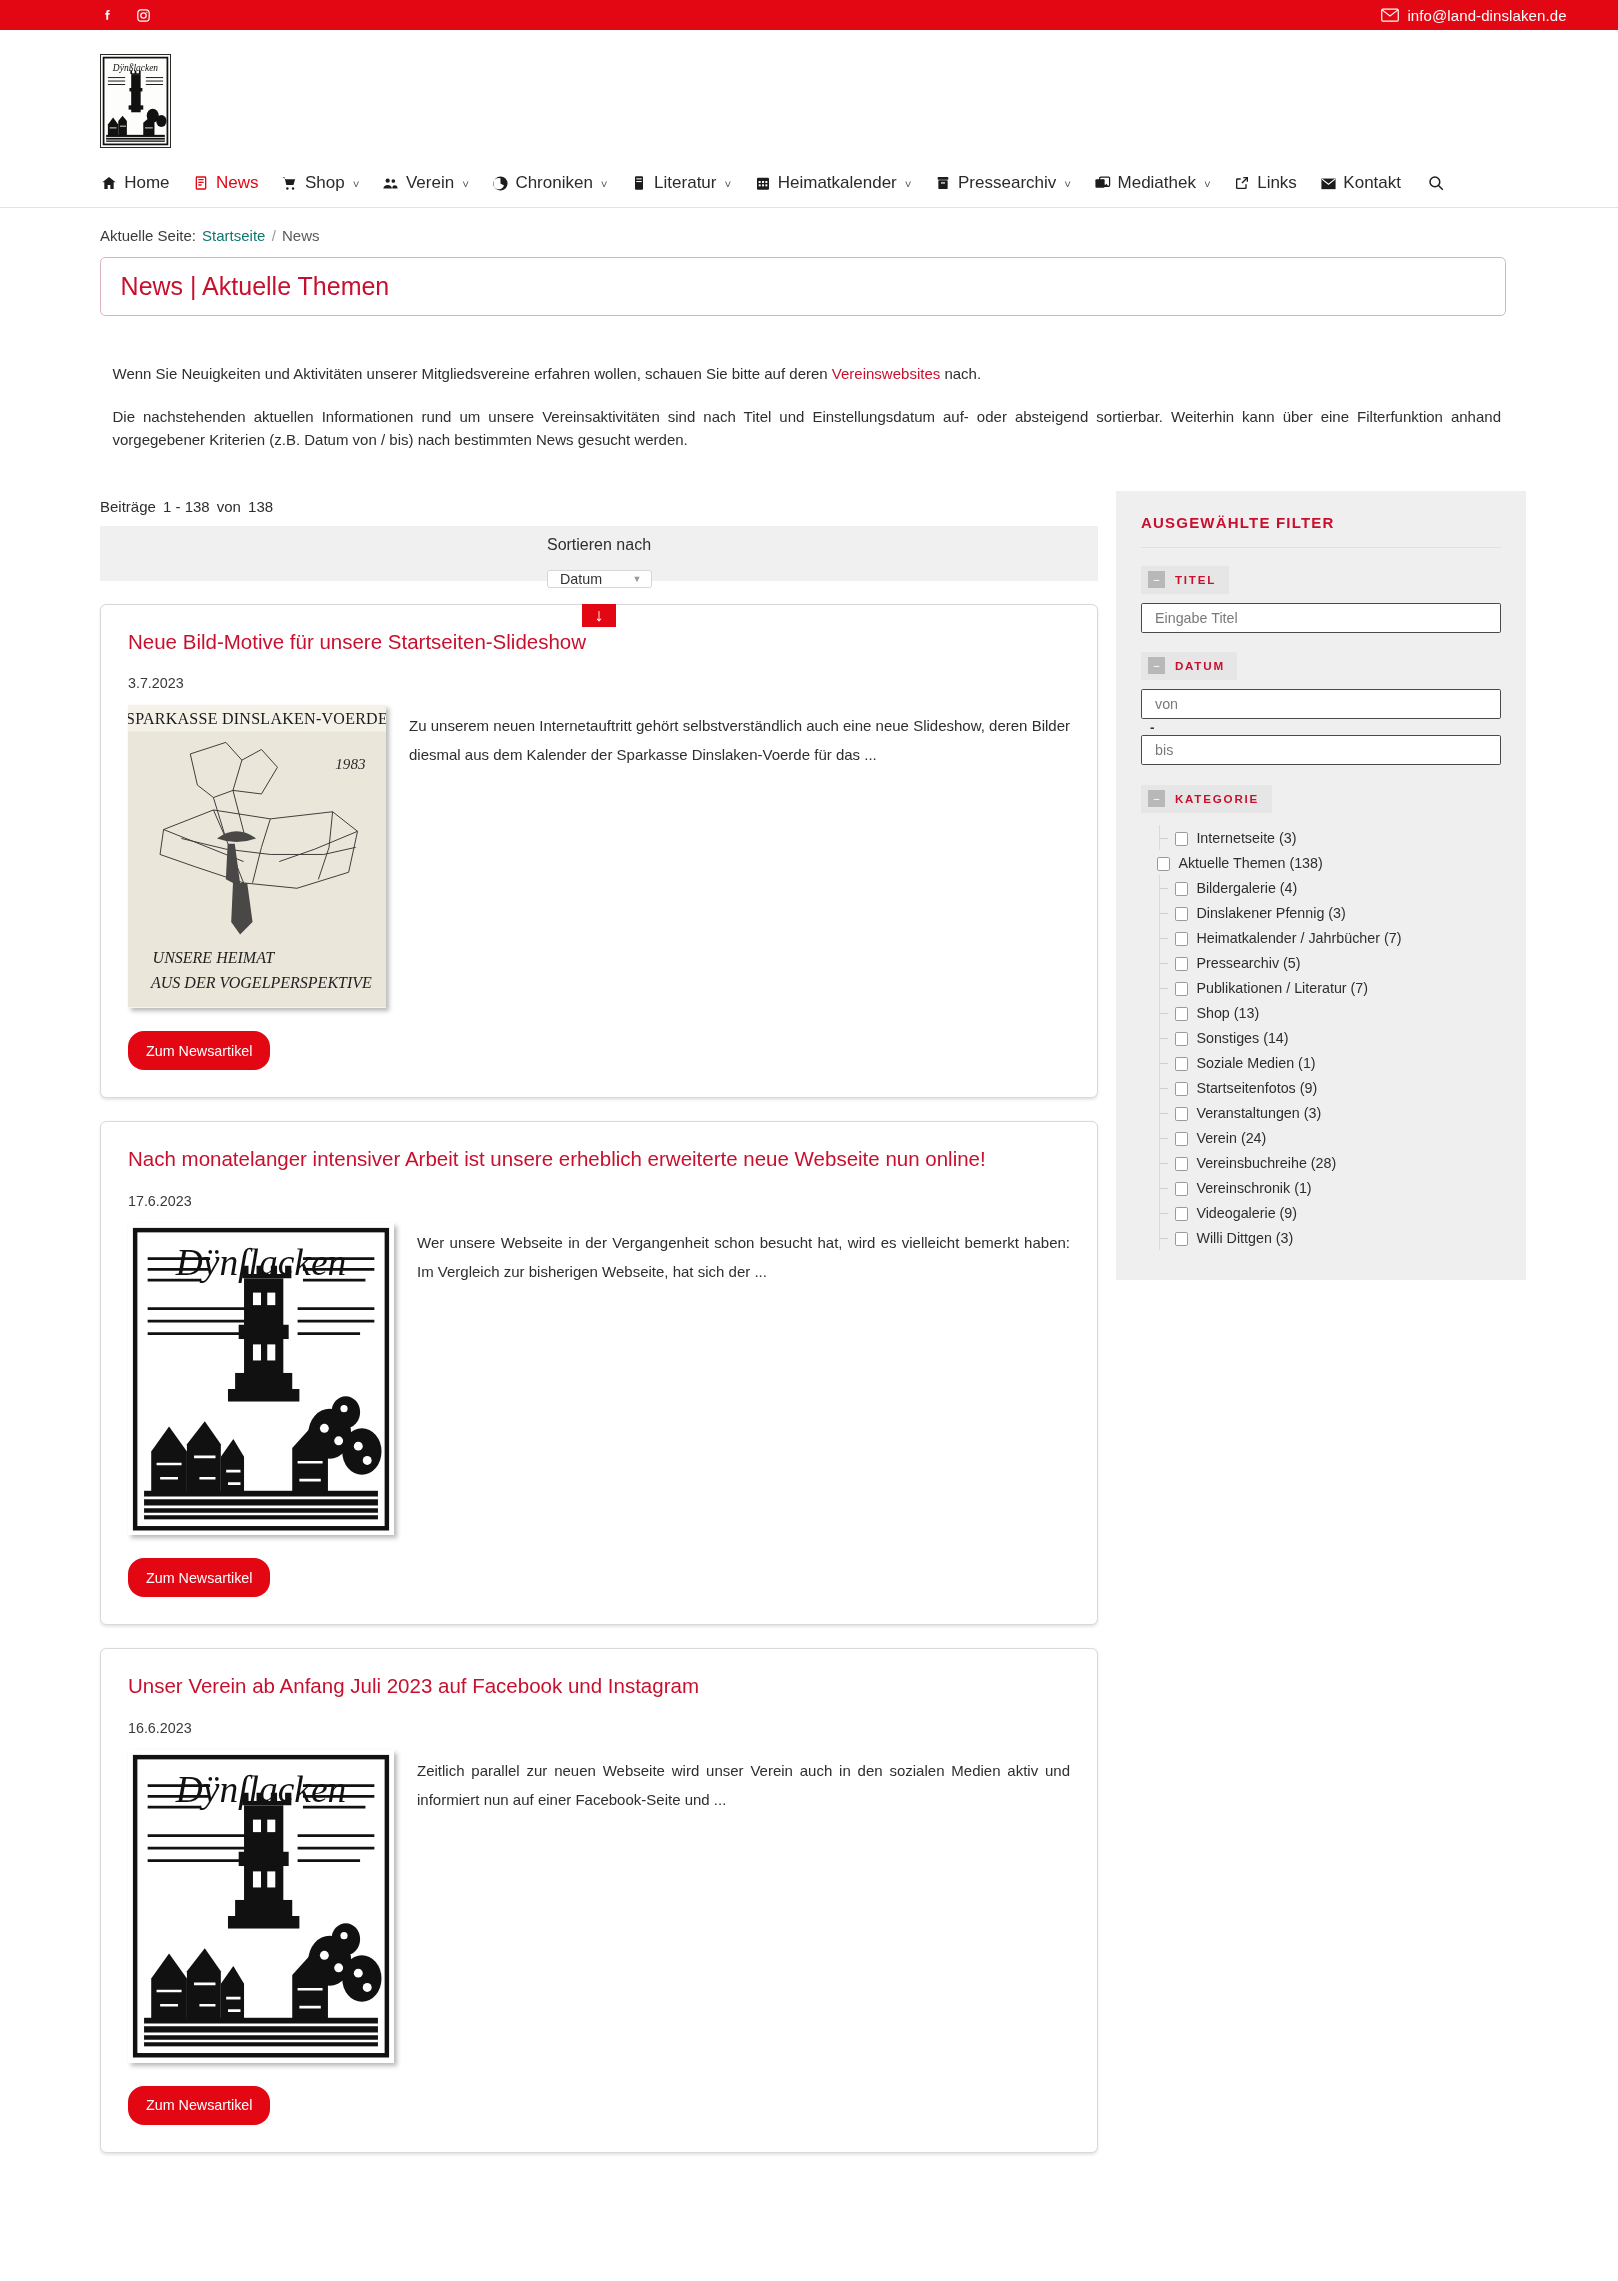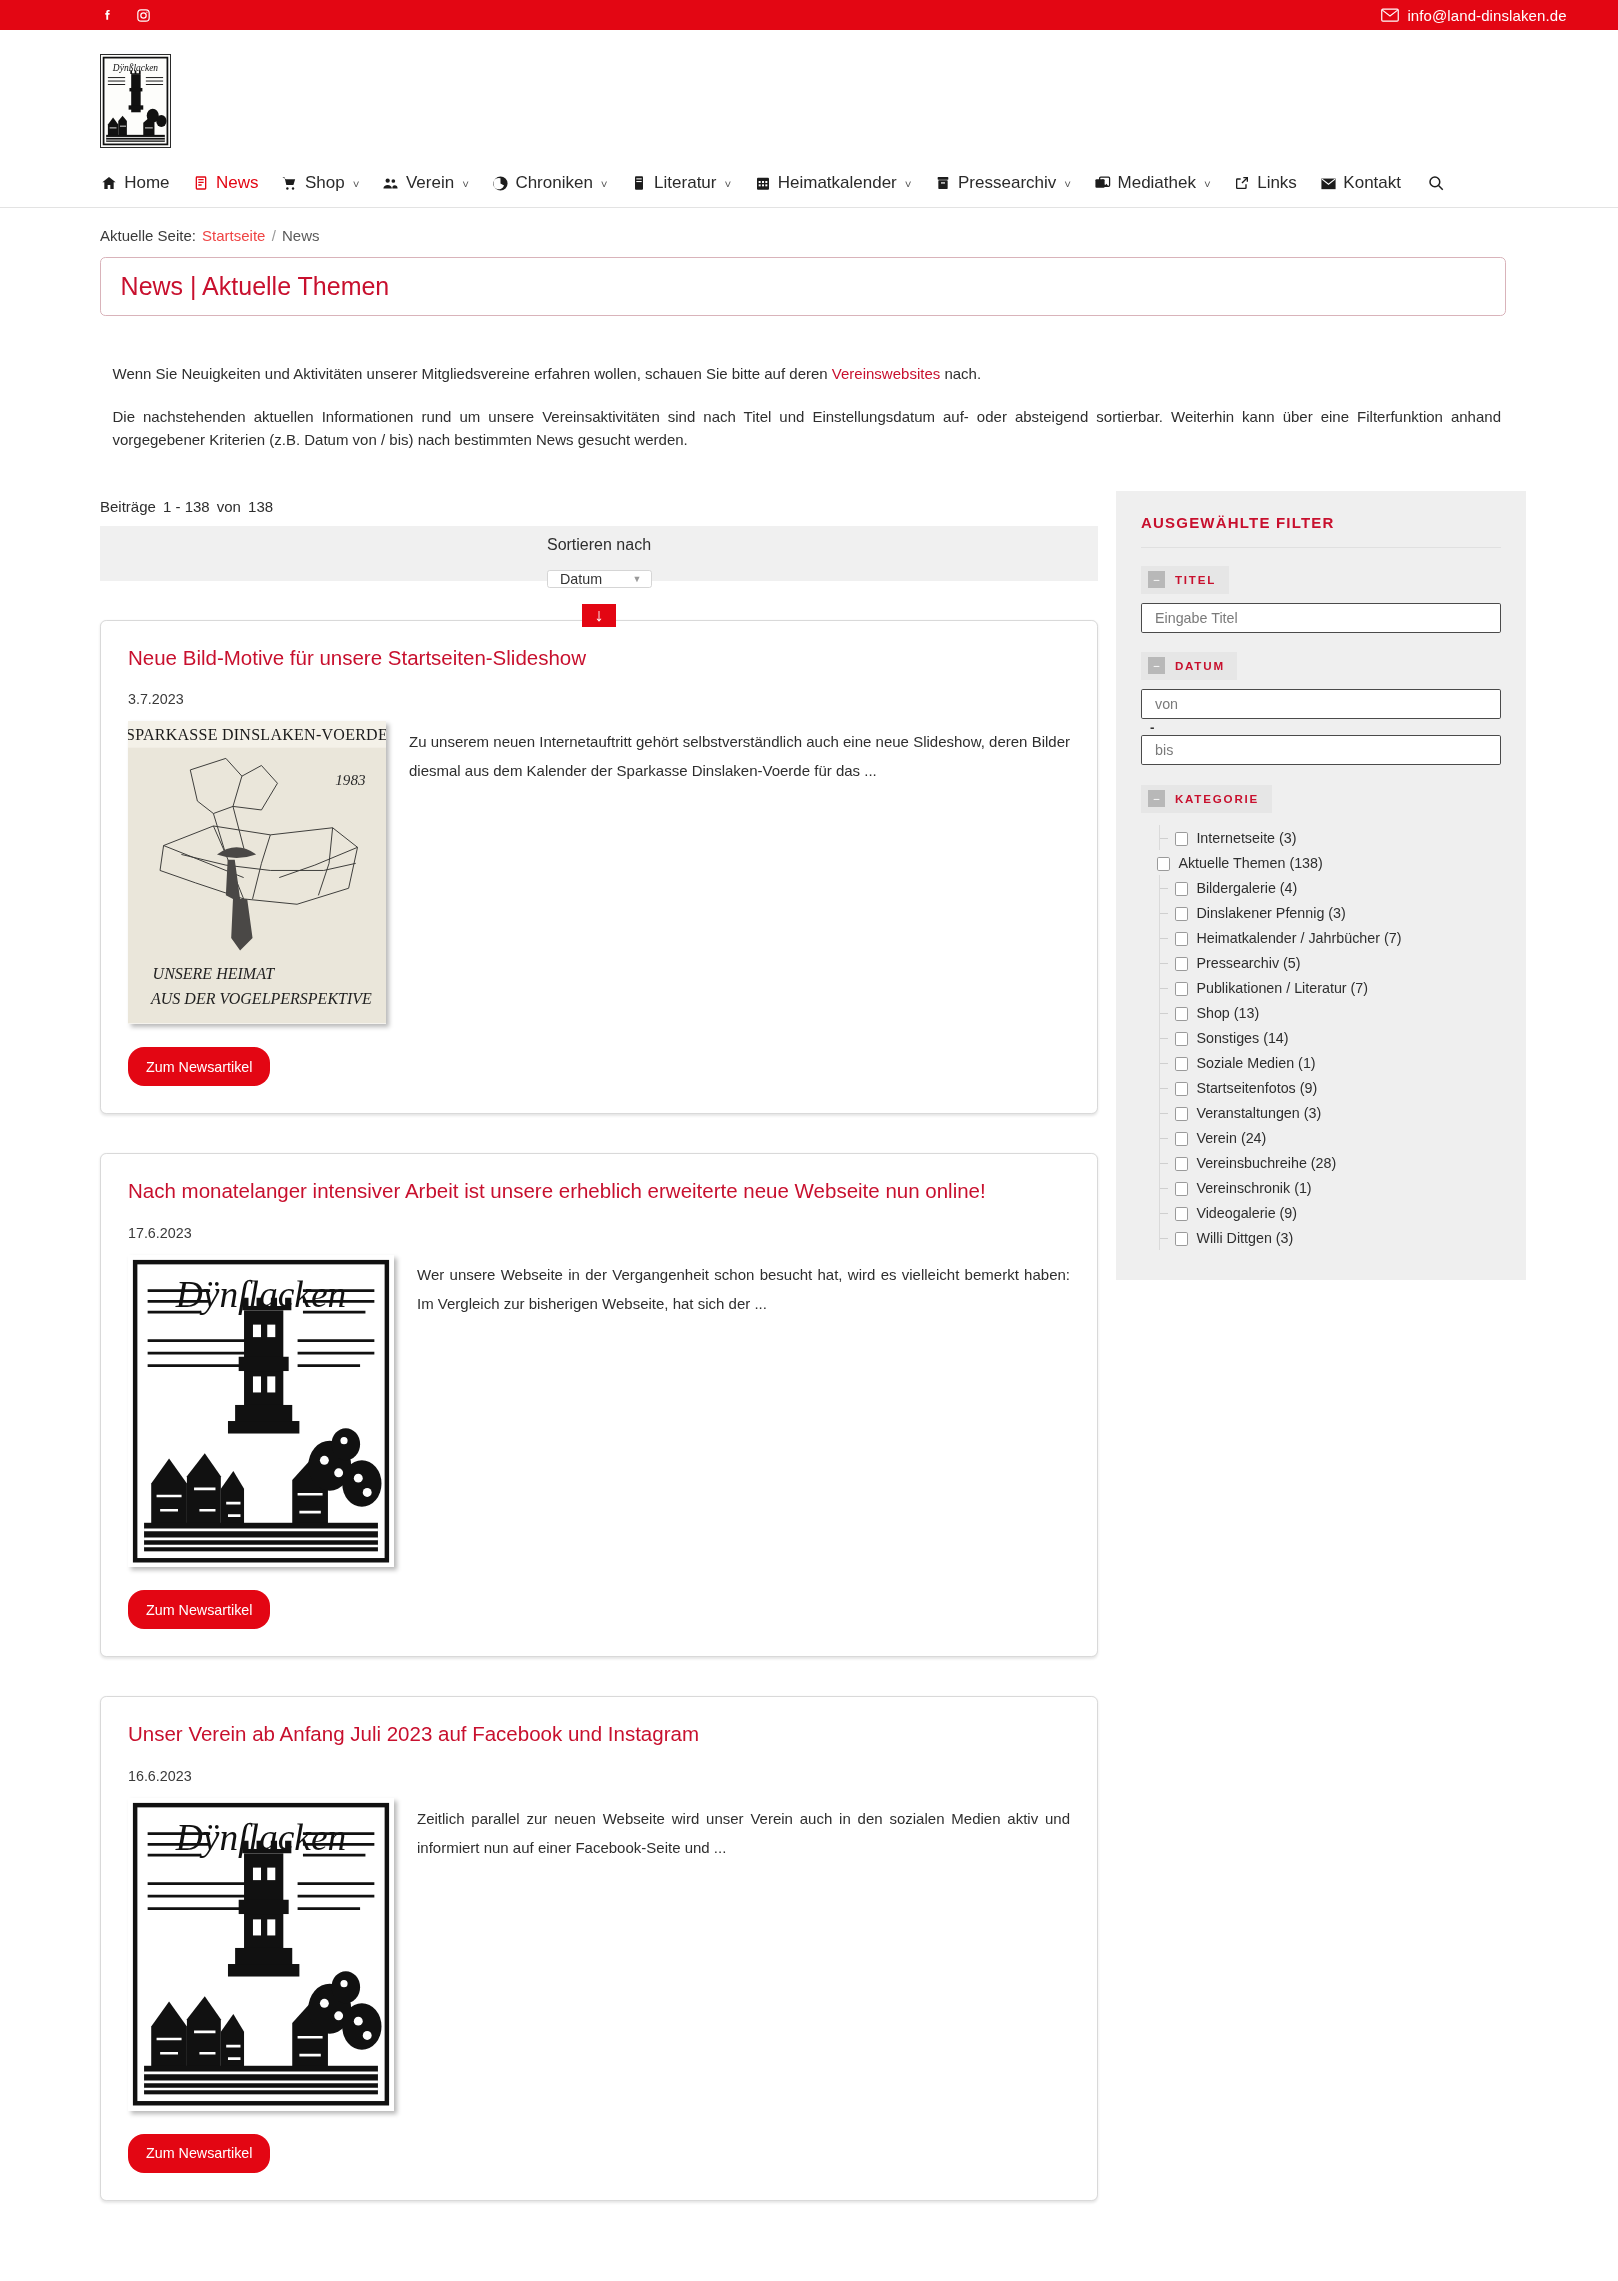--- a/index.html
+++ b/index.html
@@ -80,21 +80,21 @@
   .caret { font-size: 11.6px; color:#555; margin-left: 1.8px; }
   .nav-search { width:21.4px; height:21.4px; display:inline-flex; align-items:center; justify-content:center; color:#1d1d1d; margin-left: 1.8px;}
 
   
   .container { padding: 0 100px 0 100px; }
   .breadcrumb {
     font-size: 15px; color:#555; padding: 19.6px 0 12.5px 0;
     display:flex; gap:6.2px; align-items:baseline;
   }
   .breadcrumb .bc-label { color:#3a3a3a; }
-  .breadcrumb .bc-link { color:#ef4444; }
+  .breadcrumb .bc-link { color:#0f766e; }
   .breadcrumb .bc-sep { color:#999; }
   .breadcrumb .bc-current { color:#5a5a5a; }
 
   .page-title-box {
     border: 0.9px solid #d9b3ba;
     border-radius: 5.3px;
     padding: 14.3px 19.6px;
     margin-bottom: 9px;
     width: 1406px;
   }
@@ -134,21 +134,21 @@
     display:flex; align-items:center; justify-content:center;
     color:#fff; font-size: 18px; border:0; cursor:pointer;
   }
 
   
   .news-card {
     border: 0.9px solid #d9d9d9;
     border-radius: 6.2px;
     box-shadow: 0 1.8px 2.7px rgba(0,0,0,0.10);
     padding: 23px 27px 27px 27px;
-    margin-top: 39px;
+    margin-top: 23px;
     background: #fff;
   }
   .news-title {
     color:#c8102e; font-size: 20.5px; line-height:1.36; font-weight:400;
     margin: 0 0 19.6px 0; cursor:pointer;
   }
   .news-date { font-size: 14.3px; color:#3a3a3a; margin-bottom: 14.3px; }
   .news-body { display:flex; gap: 23px; align-items: flex-start; }
   .thumb-wrap {
     width: 258px; flex: 0 0 auto;

